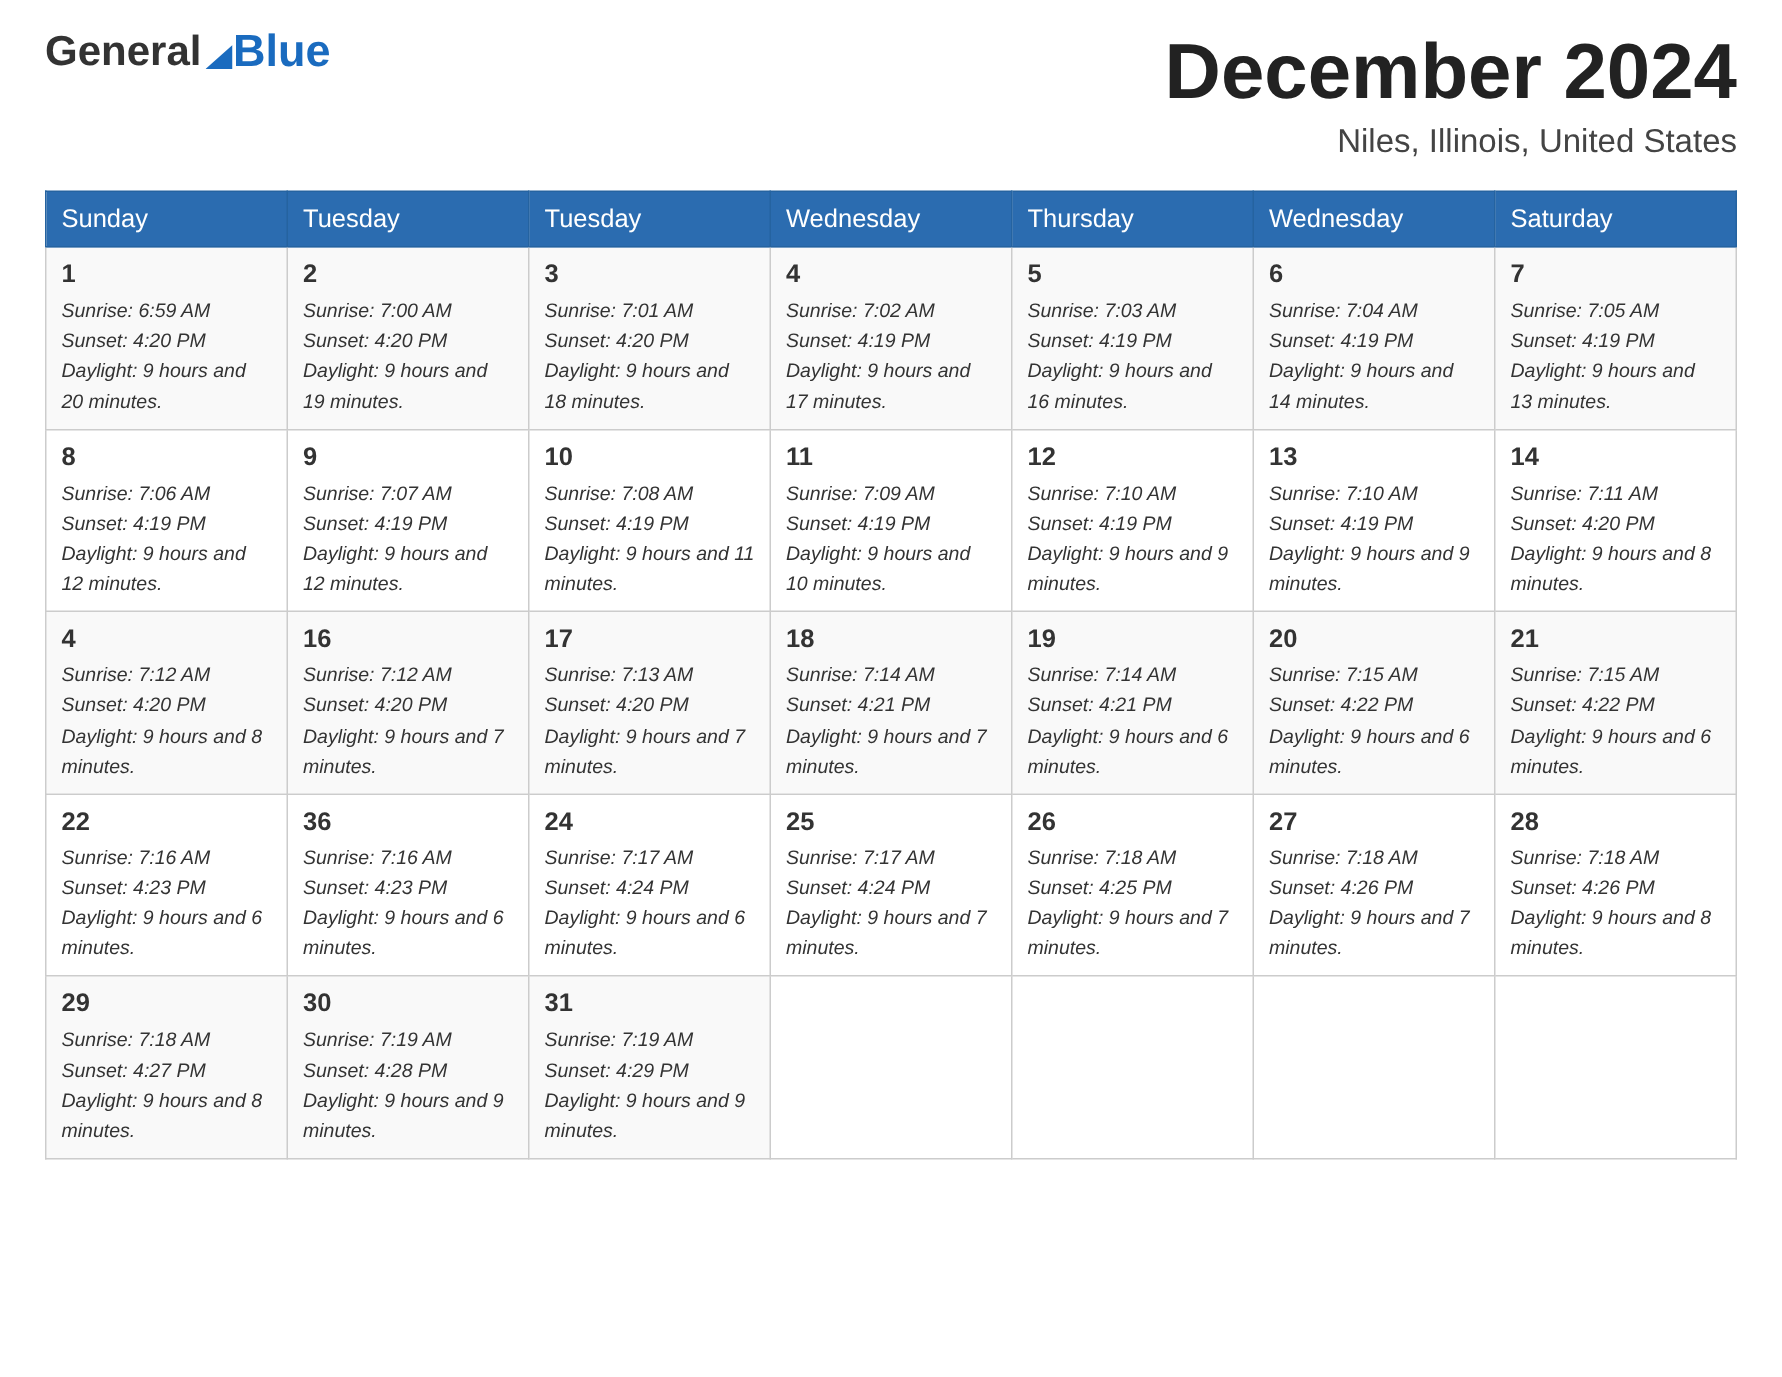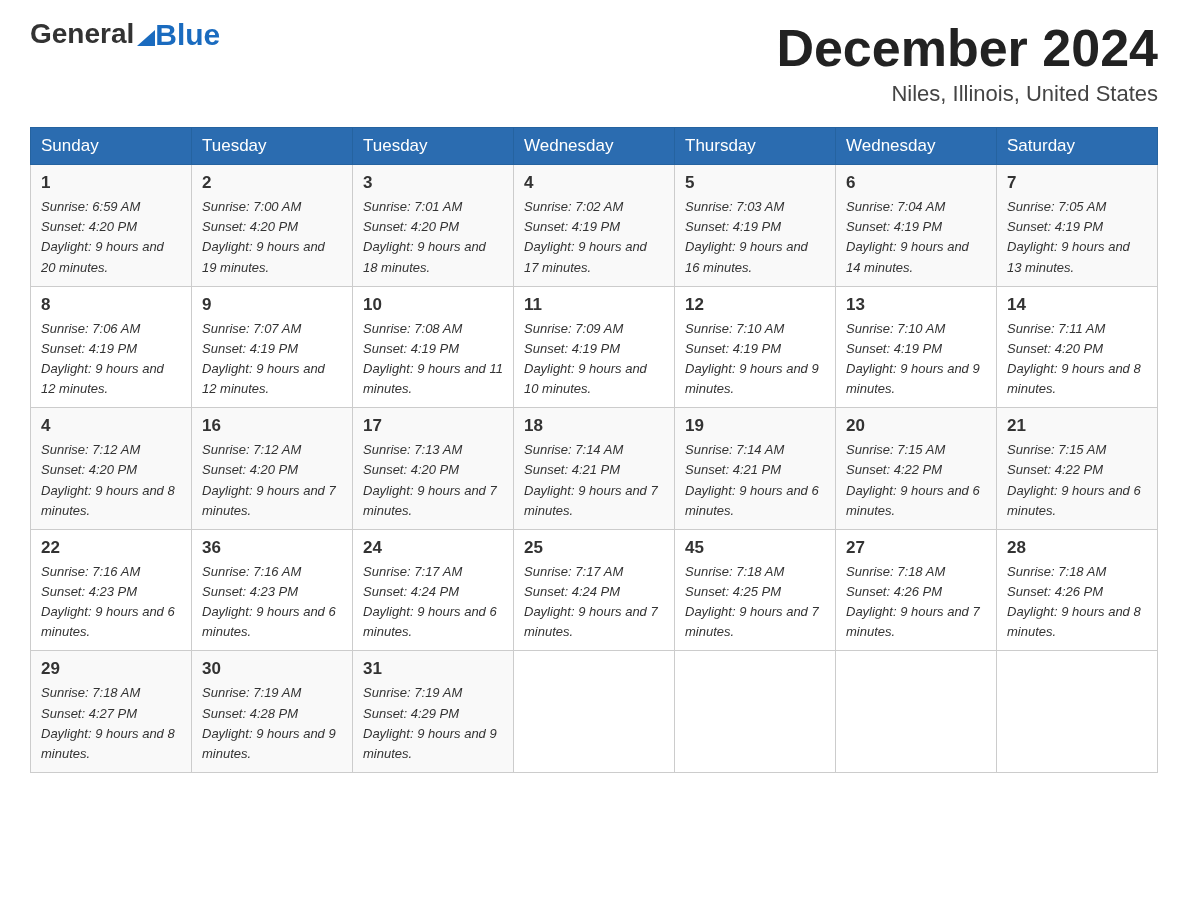--- a/index.html
+++ b/index.html
@@ -226,21 +226,21 @@
         </td>
         <td>
           <span class="day-num">24</span>
           <div class="day-info">Sunrise: 7:17 AM<br>Sunset: 4:24 PM<br>Daylight: 9 hours and 6 minutes.</div>
         </td>
         <td>
           <span class="day-num">25</span>
           <div class="day-info">Sunrise: 7:17 AM<br>Sunset: 4:24 PM<br>Daylight: 9 hours and 7 minutes.</div>
         </td>
         <td>
-          <span class="day-num">45</span>
+          <span class="day-num">26</span>
           <div class="day-info">Sunrise: 7:18 AM<br>Sunset: 4:25 PM<br>Daylight: 9 hours and 7 minutes.</div>
         </td>
         <td>
           <span class="day-num">27</span>
           <div class="day-info">Sunrise: 7:18 AM<br>Sunset: 4:26 PM<br>Daylight: 9 hours and 7 minutes.</div>
         </td>
         <td>
           <span class="day-num">28</span>
           <div class="day-info">Sunrise: 7:18 AM<br>Sunset: 4:26 PM<br>Daylight: 9 hours and 8 minutes.</div>
         </td>

